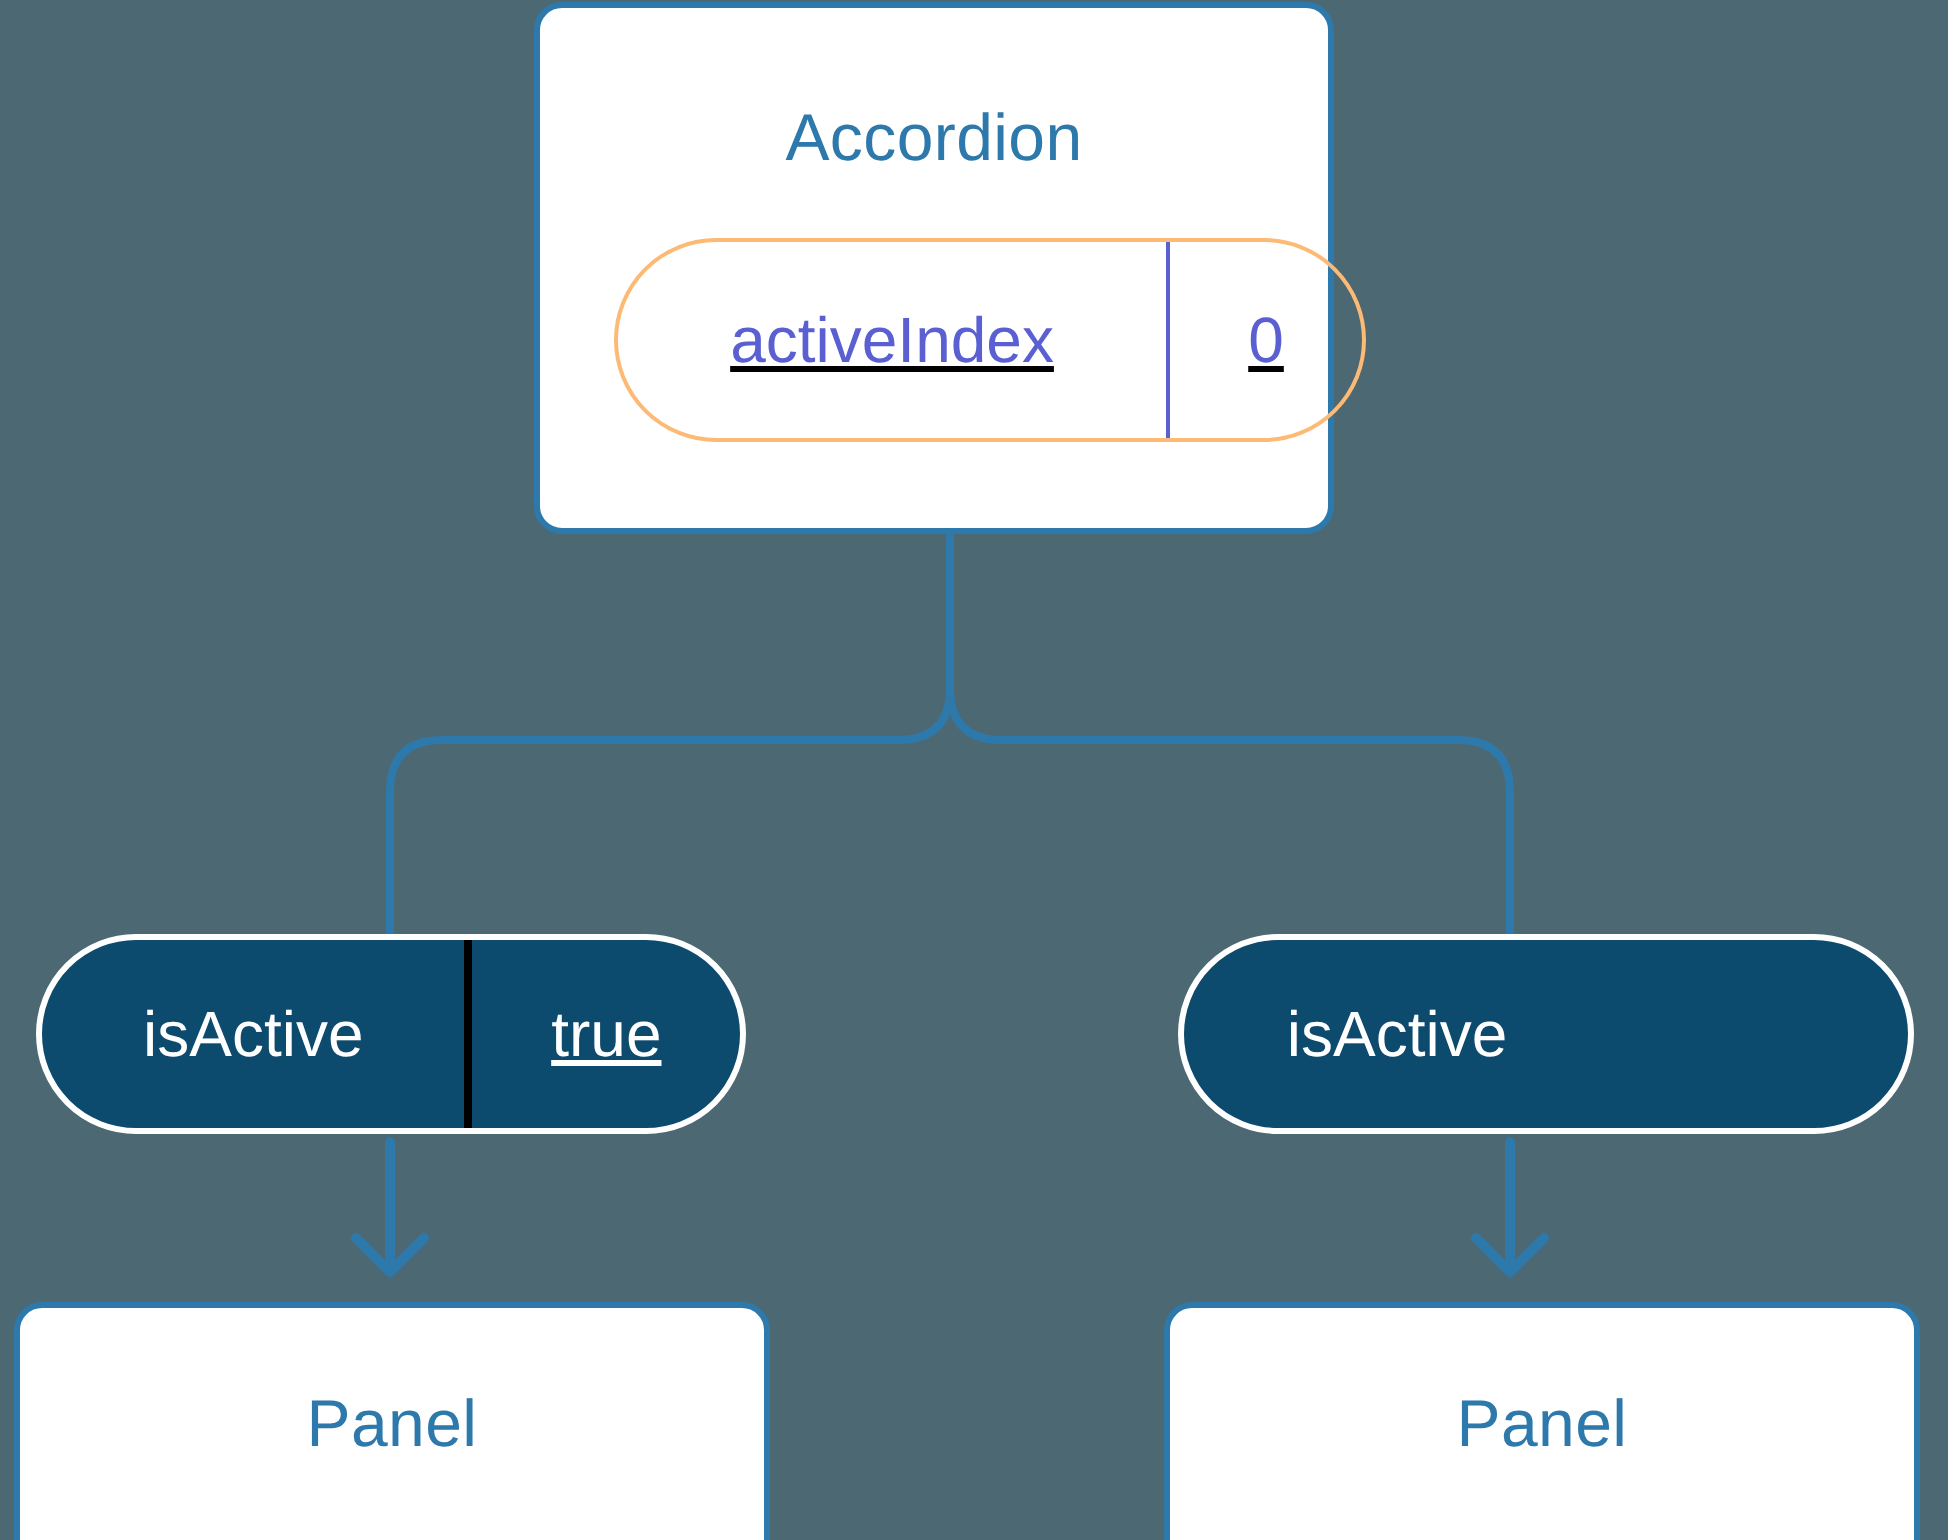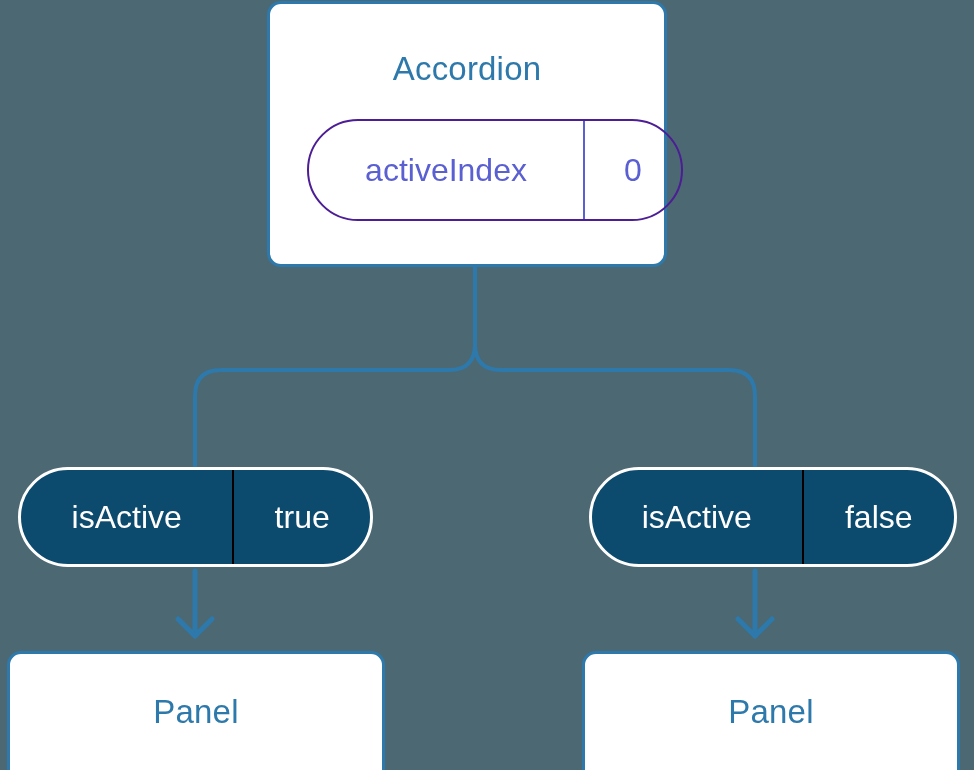--- a/index.html
+++ b/index.html
@@ -80,38 +80,40 @@
     align-items: center;
     justify-content: center;
     box-sizing: border-box;
     white-space: nowrap;
     font-size: 32px;
     line-height: 1;
   }
 
   
   .pill-outline {
-    border: 2px solid #4c1d95;
+    border: 2px solid #fdba74;
     background: transparent;
+    text-decoration: underline;
   }
   .pill-outline .pill-key { color: #5a5fd2; }
   .pill-outline .pill-val {
     color: #5a5fd2;
     border-left: 2px solid #5a5fd2;
   }
 
   
   .pill-filled {
     background: #0c4a6e;
     border: 3px solid #ffffff;
   }
   .pill-filled .pill-key { color: #ffffff; }
   .pill-filled .pill-val {
     color: #ffffff;
-    border-left: 2px solid #000000;
+    border-left: 4px solid #000000;
+    text-decoration: underline;
   }
 
   #pill-active-index {
     left: 307px;
     top: 119px;
     width: 376px;
     height: 102px;
   }
   #pill-active-index .pill-key { width: 277px; }
   #pill-active-index .pill-val { width: 99px; }
@@ -164,20 +166,19 @@
     <div class="pill-key">isActive</div>
     <div class="pill-val">true</div>
   </div>
 
   <div class="card panel-card" id="panel-card-left">
     <div class="card-title">Panel</div>
   </div>
 
   <div class="pill pill-filled" id="pill-is-active-right">
     <div class="pill-key">isActive</div>
-    <div class="pill-val">false</div>
   </div>
 
   <div class="card panel-card" id="panel-card-right">
     <div class="card-title">Panel</div>
   </div>
 
 </div>
 
 </body></html>

